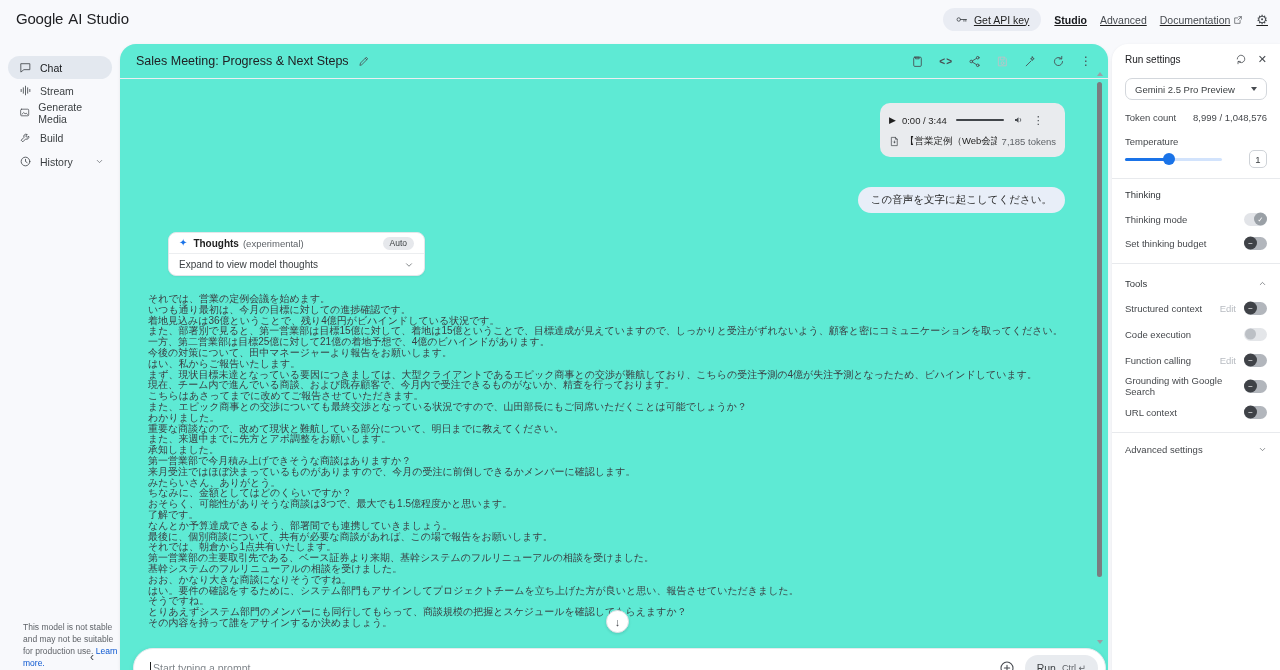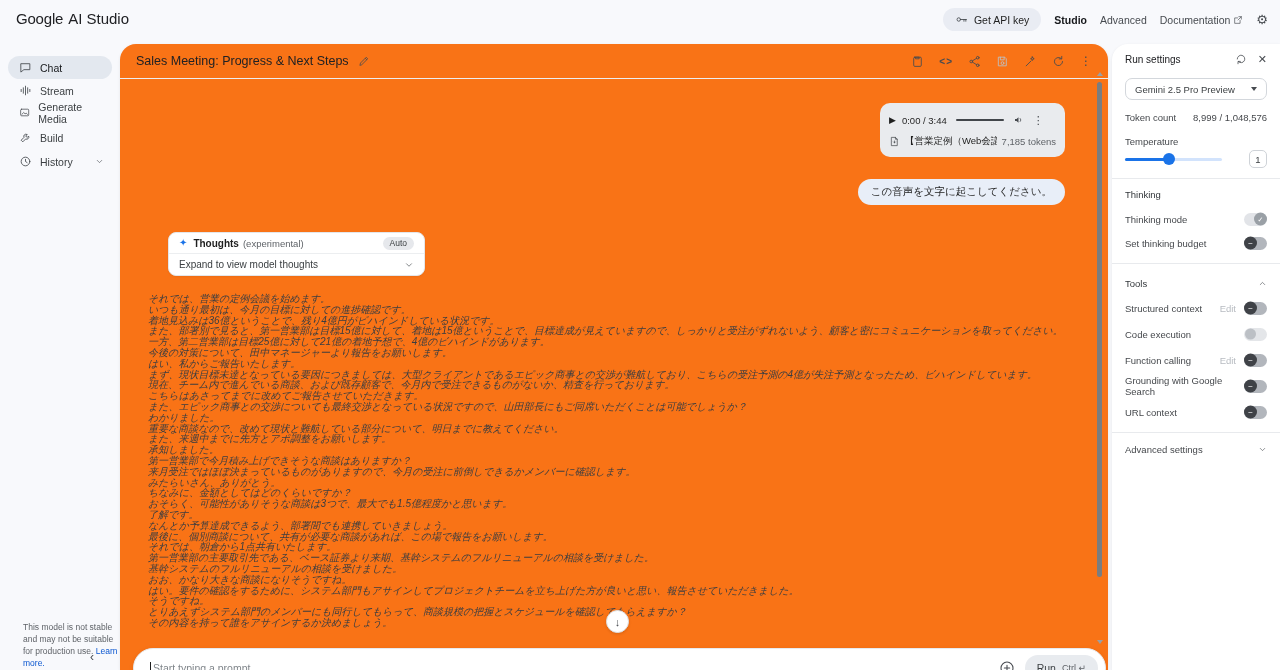--- a/index.html
+++ b/index.html
@@ -5,67 +5,67 @@
   *{margin:0;padding:0;box-sizing:border-box;font-family:"Liberation Sans","DejaVu Sans",sans-serif;}
   html,body{width:1280px;height:670px;overflow:hidden;background:#f8f9fc;color:#1f1f1f;}
   .app{position:relative;width:1280px;height:670px;}
   svg.ic{stroke:#474b50;fill:none;stroke-width:1.6;stroke-linecap:round;stroke-linejoin:round;display:block;}
   svg.ic.light{stroke:#bdc1c6;}
   
   .header{position:absolute;top:0;left:0;right:0;height:40px;}
   .logo{position:absolute;left:16px;top:10px;font-size:15px;color:#202124;white-space:nowrap;}
   .logo .g{font-weight:500;letter-spacing:-0.2px;}
   .logo .s{font-weight:400;margin-left:5px;}
-  .header-right{position:absolute;right:12px;top:8px;display:flex;align-items:center;gap:13px;}
+  .header-right{position:absolute;right:12px;top:8px;display:flex;align-items:center;gap:13px;text-decoration:underline;}
   .api-pill{display:flex;align-items:center;gap:6px;background:#e9ecf3;border:none;border-radius:999px;height:23px;padding:0 12px;font-size:10.5px;color:#1f1f1f;cursor:pointer;}
   .hnav{font-size:10.5px;color:#474b50;text-decoration:none;display:flex;align-items:center;gap:3px;cursor:pointer;}
   .hnav.active{font-weight:700;color:#17191c;}
   .gear{font-size:13px;color:#474b50;cursor:pointer;line-height:1;}
   
   .sidebar{position:absolute;top:44px;left:0;width:120px;bottom:0;}
   .side-item{position:absolute;left:8px;width:104px;height:23px;border-radius:12px;display:flex;align-items:center;gap:8px;padding:0 8px 0 11px;font-size:10.5px;color:#3c4043;cursor:pointer;}
   .side-item.active{background:#e3e8ef;color:#17191c;}
   .side-item .chev{margin-left:auto;}
   .disclaimer{position:absolute;left:10px;top:578px;width:97px;font-size:8.5px;line-height:1.4;color:#5f6368;margin-left:13px;}
   .disclaimer a{color:#0b57d0;text-decoration:none;cursor:pointer;}
   .collapse{position:absolute;left:90px;top:606px;font-size:12px;color:#474b50;cursor:pointer;}
   
-  .main-card{position:absolute;left:120px;top:44px;width:988px;height:626px;background:#f97316;border-radius:16px 16px 0 0;box-shadow:0 1px 3px rgba(60,64,67,.10);overflow:hidden;}
+  .main-card{position:absolute;left:120px;top:44px;width:988px;height:626px;background:#5eead4;border-radius:16px 16px 0 0;box-shadow:0 1px 3px rgba(60,64,67,.10);overflow:hidden;}
   .titlebar{position:absolute;top:0;left:0;right:0;height:35px;border-bottom:1px solid #eceef1;display:flex;align-items:center;padding:0 16px;}
   .doc-title{font-size:12.5px;font-weight:500;color:#202124;white-space:nowrap;}
   .pencil-btn{margin-left:9px;cursor:pointer;display:flex;}
   .tbar{margin-left:auto;display:flex;align-items:center;gap:15px;}
   .tbtn{cursor:pointer;display:flex;align-items:center;justify-content:center;background:none;border:none;color:#474b50;font-size:11px;}
   .tbtn .txt{font-size:10px;font-weight:700;letter-spacing:1px;color:#474b50;}
   .tbtn .dots{font-size:12px;color:#474b50;}
   
   .audio-card{position:absolute;right:43px;top:59px;width:185px;height:54px;background:#e9ebee;border-radius:10px;padding:6px 9px 0 9px;}
   .audio-row1{display:flex;align-items:center;gap:6px;height:22px;}
   .audio-play{font-size:9px;color:#1f1f1f;cursor:pointer;line-height:1;}
   .audio-time{font-size:9.5px;color:#1f1f1f;white-space:nowrap;}
   .seek{flex:0 0 48px;height:2px;background:#41454a;border-radius:1px;margin:0 3px;cursor:pointer;}
   .audio-dots{font-size:11px;color:#474b50;cursor:pointer;line-height:1;margin-left:2px;}
   .audio-row2{display:flex;align-items:center;gap:5px;margin-top:4px;font-size:9.5px;}
   .audio-name{flex:1;min-width:0;overflow:hidden;white-space:nowrap;color:#1f1f1f;}
   .audio-tokens{color:#5f6368;white-space:nowrap;}
   
-  .user-bubble{position:absolute;right:43px;top:135px;background:#e8eef8;border-radius:14px;padding:6px 13px;font-size:10.5px;color:#1f1f1f;white-space:nowrap;}
+  .user-bubble{position:absolute;right:43px;top:143px;background:#e8eef8;border-radius:14px;padding:6px 13px;font-size:10.5px;color:#1f1f1f;white-space:nowrap;}
   
   .thoughts{position:absolute;left:48px;top:188px;width:257px;border:1px solid #e3e6ea;border-radius:8px;background:#fff;box-shadow:0 1px 2px rgba(0,0,0,.05);}
   .th-row{display:flex;align-items:center;height:21px;padding:0 10px;cursor:pointer;}
   .th-row1{border-bottom:1px solid #eceef0;}
   .th-spark{color:#1a73e8;font-size:10px;margin-right:6px;line-height:1;}
   .th-title{font-size:10px;font-weight:700;color:#1f1f1f;margin-right:4px;}
   .th-sub{font-size:9.5px;color:#5f6368;}
   .th-badge{margin-left:auto;background:#e6e8ec;border-radius:9px;font-size:8.5px;color:#3c4043;padding:1.5px 7px;}
   .th-expand{font-size:10px;color:#3c4043;}
   .th-row2 .chev{margin-left:auto;}
   
   .transcript{position:absolute;left:28px;top:250px;right:40px;font-size:10px;line-height:10.8px;color:#3a3d41;}
-  .tline{white-space:nowrap;font-style:italic;}
+  .tline{white-space:nowrap;}
   
   .scroll-btn{position:absolute;left:486px;top:566px;width:23px;height:23px;border-radius:50%;background:#fff;border:1px solid #dde0e4;box-shadow:0 1px 3px rgba(0,0,0,.12);display:flex;align-items:center;justify-content:center;color:#474b50;font-size:11px;cursor:pointer;}
   
   .m-scroll{position:absolute;right:3px;top:28px;width:9px;height:572px;}
   .sb-up{position:absolute;top:0;left:1px;width:0;height:0;border-left:3px solid transparent;border-right:3px solid transparent;border-bottom:4px solid #9aa0a6;cursor:pointer;}
   .sb-down{position:absolute;bottom:0;left:1px;width:0;height:0;border-left:3px solid transparent;border-right:3px solid transparent;border-top:4px solid #9aa0a6;cursor:pointer;}
   .sb-thumb{position:absolute;top:10px;left:1px;width:5px;height:495px;background:#7a7d80;border-radius:3px;cursor:pointer;}
   
   .promptbar{position:absolute;left:13px;right:2px;top:604px;height:40px;background:#fff;border:1px solid #e7eaee;border-radius:20px;box-shadow:0 1px 5px rgba(0,0,0,.07);display:flex;align-items:center;padding:0 7px 0 16px;}
   .caret{width:1px;height:12px;background:#1f1f1f;margin-right:2px;}

